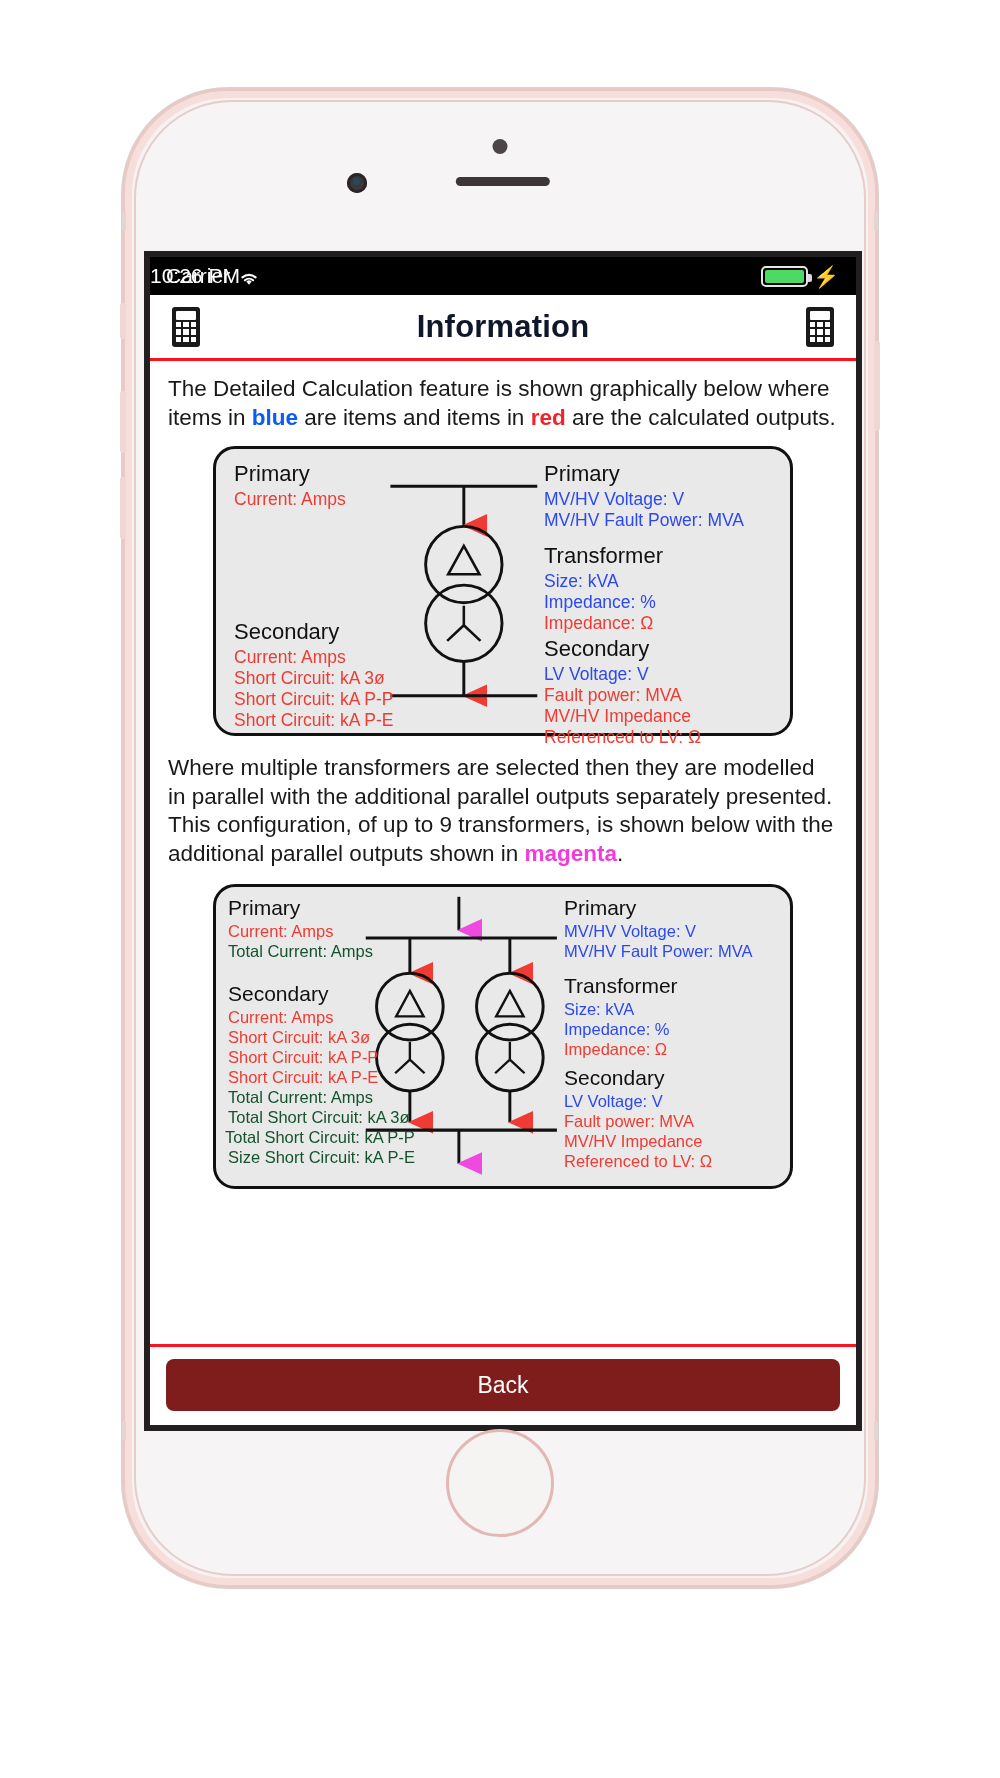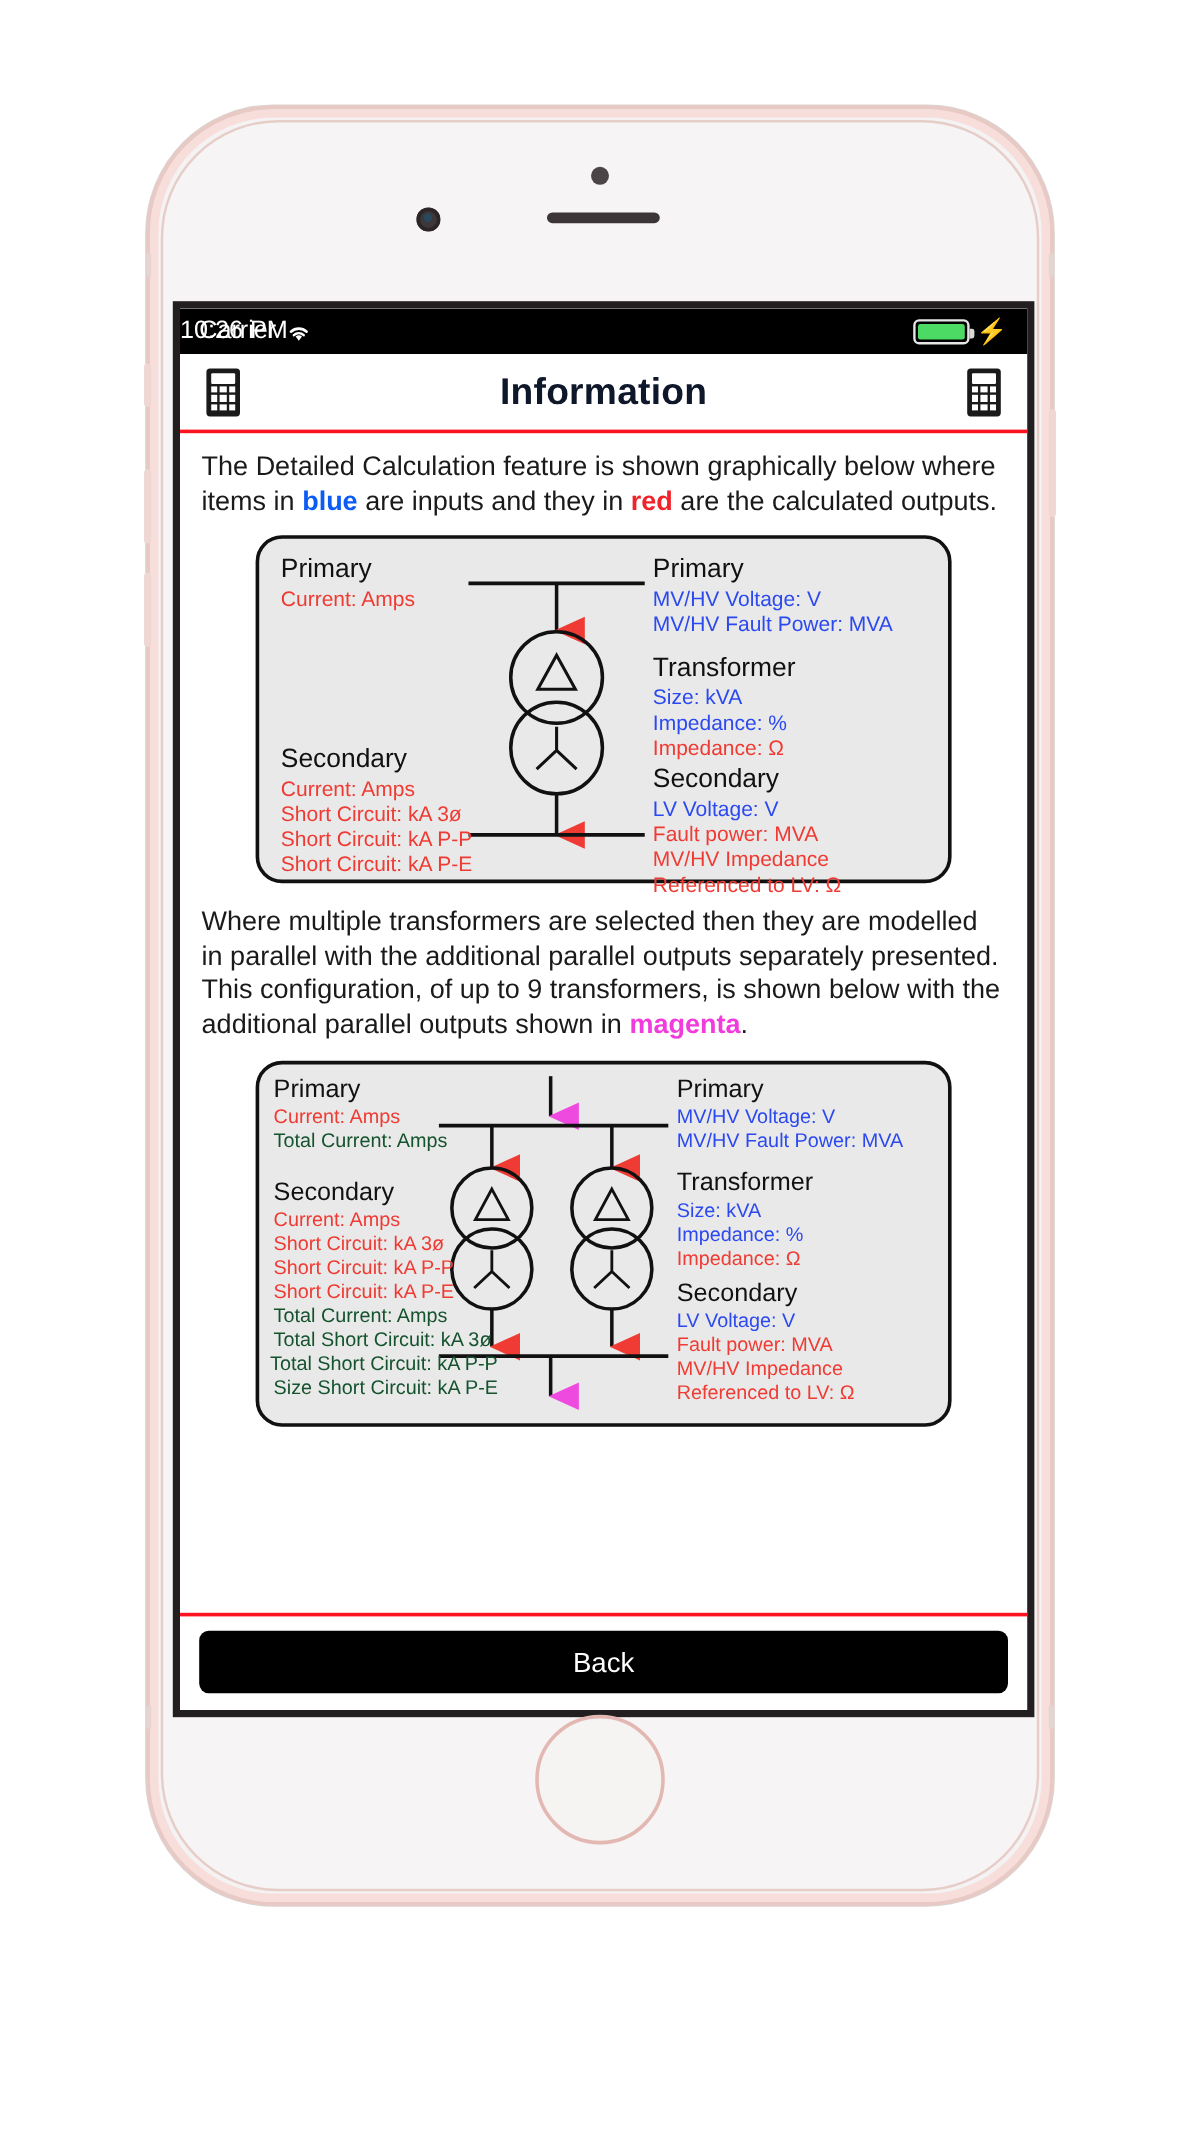--- a/index.html
+++ b/index.html
@@ -118,21 +118,21 @@
   .blue { font-size: 17.5px; color: #2b49ef; }
   .red2  { font-size: 16.5px; color: #ef3b33; }
   .blue2 { font-size: 16.5px; color: #2b49ef; }
   .mag2  { font-size: 16.5px; color: #14532d; }
 
   svg.circuit { position: absolute; left: 0; top: 0; width: 100%; height: 100%; overflow: visible; }
 
   
   .footer { border-top: 3px solid #fb1420; padding: 12px 16px 14px 16px; background:#fff; }
   .back-btn {
-    width: 100%; height: 52px; background: #000000; color: #fff;
+    width: 100%; height: 52px; background: #7f1d1d; color: #fff;
     border: none; border-radius: 8px; font-size: 23px;
     font-family: "Liberation Sans", sans-serif; cursor: pointer;
   }
 </style>
 </head>
 <body>
 
 <div class="stage">
   <div class="phone">
     <div class="phone-inner-rim"></div>
@@ -199,21 +199,21 @@
               <i></i>
               <i></i>
               <i></i>
           </span>
         </span>
       </div>
 
       <div class="content">
         <div class="scrollarea">
 
-          <p class="para"><span>The Detailed Calculation feature is shown graphically below where items in </span><span class="w-blue">blue</span><span> are inputs and they in </span><span class="w-red">red</span><span> are the calculated outputs.</span></p>
+          <p class="para"><span>The Detailed Calculation feature is shown graphically below where items in </span><span class="w-blue">blue</span><span> are items and items in </span><span class="w-red">red</span><span> are the calculated outputs.</span></p>
 
           <div class="panel one">
             <svg class="circuit" viewBox="0 0 580 290">
               <defs>
                 <marker id="arrR" markerWidth="9" markerHeight="9" refX="4.5" refY="8" orient="auto">
                   <path d="M0.6,0 L8.4,0 L4.5,8.6 Z" fill="#ef3b33"></path>
                 </marker>
               </defs>
 
               <line x1="175" y1="38" x2="325" y2="38" stroke="#111" stroke-width="3.2"></line>

